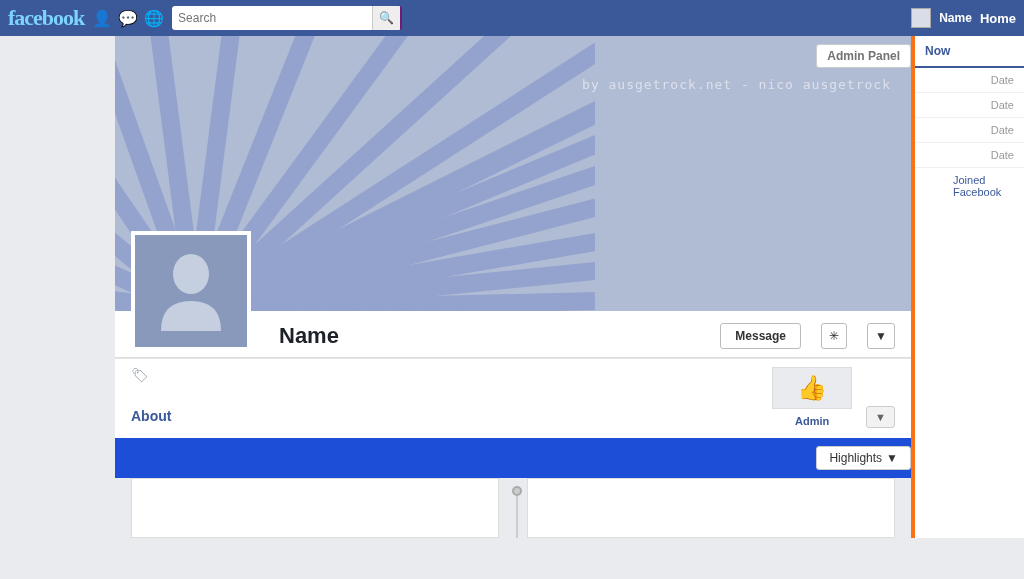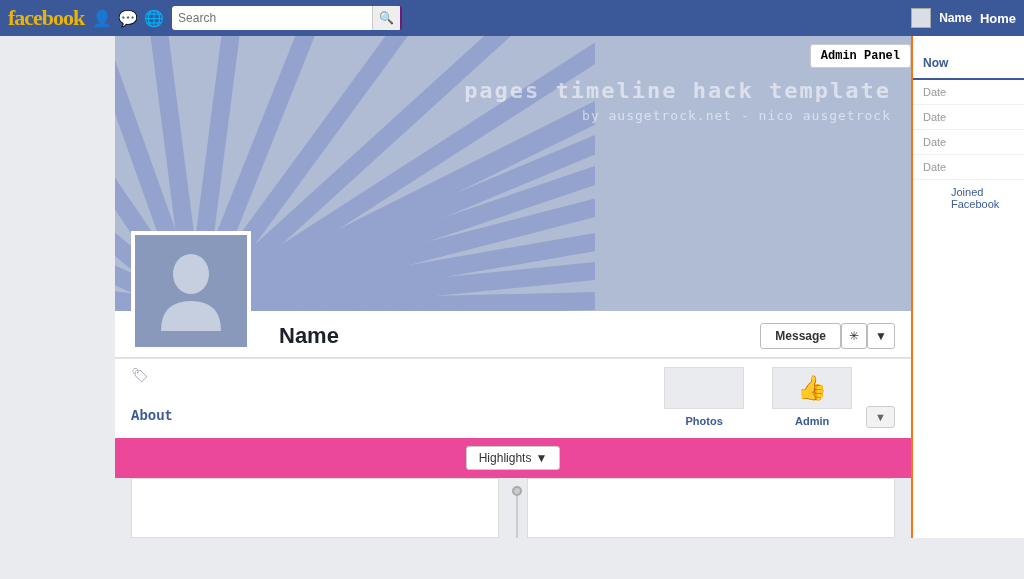--- a/index.html
+++ b/index.html
@@ -8,21 +8,21 @@
     
     #top-nav {
       background: #3b5998;
       height: 36px;
       display: flex;
       align-items: center;
       padding: 0 8px;
       position: relative;
     }
     #fb-logo {
-      color: #eab308;
+      color: #7dd3fc;
       font-size: 22px;
       font-weight: bold;
       font-family: Georgia, serif;
       margin-right: 8px;
       letter-spacing: -1px;
     }
     .nav-icons {
       display: flex;
       gap: 6px;
       margin-right: 8px;
@@ -98,22 +98,22 @@
     
     #center {
       flex: 1;
       background: #e9ebee;
     }
 
     
     #right-sidebar {
       width: 113px;
       background: white;
-      border-left: 2px solid #f97316;
-      padding-top: 12px;
+      border-left: 4px solid #f97316;
+      padding-top: 0;
     }
 
     
     #cover-area {
       position: relative;
       background: #b0bbd4;
       height: 275px;
       overflow: hidden;
     }
 
@@ -150,22 +150,21 @@
       position: absolute;
       top: 8px;
       right: 0;
       background: white;
       border: 1px solid #ccc;
       border-radius: 3px;
       padding: 4px 10px;
       font-size: 12px;
       font-weight: bold;
       cursor: pointer;
-      color: #000000;
-      font-family: Liberation Mono, monospace;
+      color: #737373;
     }
 
     
     #profile-section {
       background: white;
       position: relative;
       padding-left: 16px;
       padding-right: 16px;
       border-bottom: 1px solid #ddd;
     }
@@ -199,21 +198,21 @@
 
     #profile-name {
       font-size: 22px;
       font-weight: bold;
       color: #1d2129;
     }
 
     #action-buttons {
       display: flex;
       align-items: center;
-      gap: 0;
+      gap: 20px;
     }
 
     #message-btn {
       background: white;
       border: 1px solid #bbb;
       border-radius: 3px;
       padding: 5px 14px;
       font-size: 12px;
       cursor: pointer;
       color: #333;
@@ -291,21 +290,20 @@
       font-size: 14px;
       margin-bottom: 4px;
     }
 
     .about-text {
       color: #3b5998;
       font-size: 14px;
       font-weight: bold;
       margin-top: auto;
       margin-bottom: 6px;
-      font-family: Liberation Mono, monospace;
     }
 
     .tabs-dropdown {
       display: flex;
       align-items: flex-end;
       padding-bottom: 10px;
       margin-left: auto;
     }
 
     .tabs-dropdown-btn {
@@ -314,23 +312,23 @@
       border-radius: 3px;
       padding: 4px 8px;
       cursor: pointer;
       color: #666;
       font-size: 11px;
     }
 
     
     #highlights-bar {
       display: flex;
-      justify-content: center;
+      justify-content: flex-end;
       padding: 8px 0;
-      background: #ec4899;
+      background: #1d4ed8;
     }
 
     #highlights-btn {
       background: white;
       border: 1px solid #ccc;
       border-radius: 3px;
       padding: 4px 12px;
       font-size: 12px;
       cursor: pointer;
       color: #333;
@@ -368,20 +366,21 @@
       font-size: 12px;
       color: #3b5998;
       border-bottom: 2px solid #3b5998;
     }
 
     .sidebar-date {
       padding: 6px 10px;
       font-size: 11px;
       color: #999;
       border-bottom: 1px solid #f0f0f0;
+      text-align: right;
     }
 
     .sidebar-joined {
       padding: 6px 10px;
       font-size: 11px;
       color: #3b5998;
       margin-left: 28px;
     }
 
     
@@ -459,21 +458,20 @@
           <line x1="100" y1="300" x2="140" y2="-10"></line>
           <line x1="100" y1="300" x2="220" y2="0"></line>
           <line x1="100" y1="300" x2="320" y2="0"></line>
           <line x1="100" y1="300" x2="430" y2="0"></line>
           <line x1="100" y1="300" x2="550" y2="10"></line>
           <line x1="100" y1="300" x2="650" y2="30"></line>
         </g>
       </svg>
 
       <div class="cover-watermark">
-        <div>pages timeline hack template</div>
         <div class="cover-watermark-sub">by ausgetrock.net - nico ausgetrock</div>
       </div>
 
       <button id="admin-panel-btn">Admin Panel</button>
     </div>
 
     <div id="profile-section">
       <div id="profile-pic-wrapper">
         <svg class="profile-silhouette" viewBox="0 0 80 90" xmlns="http://www.w3.org/2000/svg">
           <ellipse cx="40" cy="28" rx="18" ry="20" fill="#c5cfe0"></ellipse>
@@ -490,24 +488,20 @@
         </div>
       </div>
     </div>
 
     <div id="tabs-row">
       <div class="tab-about-section">
         <span class="tag-icon">🏷</span>
         <span class="about-text">About</span>
       </div>
 
-      <div class="tab-item">
-        <div class="tab-thumbnail"></div>
-        <span class="tab-label">Photos</span>
-      </div>
 
       <div class="tab-item">
         <div class="tab-thumbnail" style="display:flex;align-items:center;justify-content:center;background:#e9ebee;">
           <span style="font-size:24px;color:#3b5998;">👍</span>
         </div>
         <span class="tab-label">Admin</span>
       </div>
 
 
 

